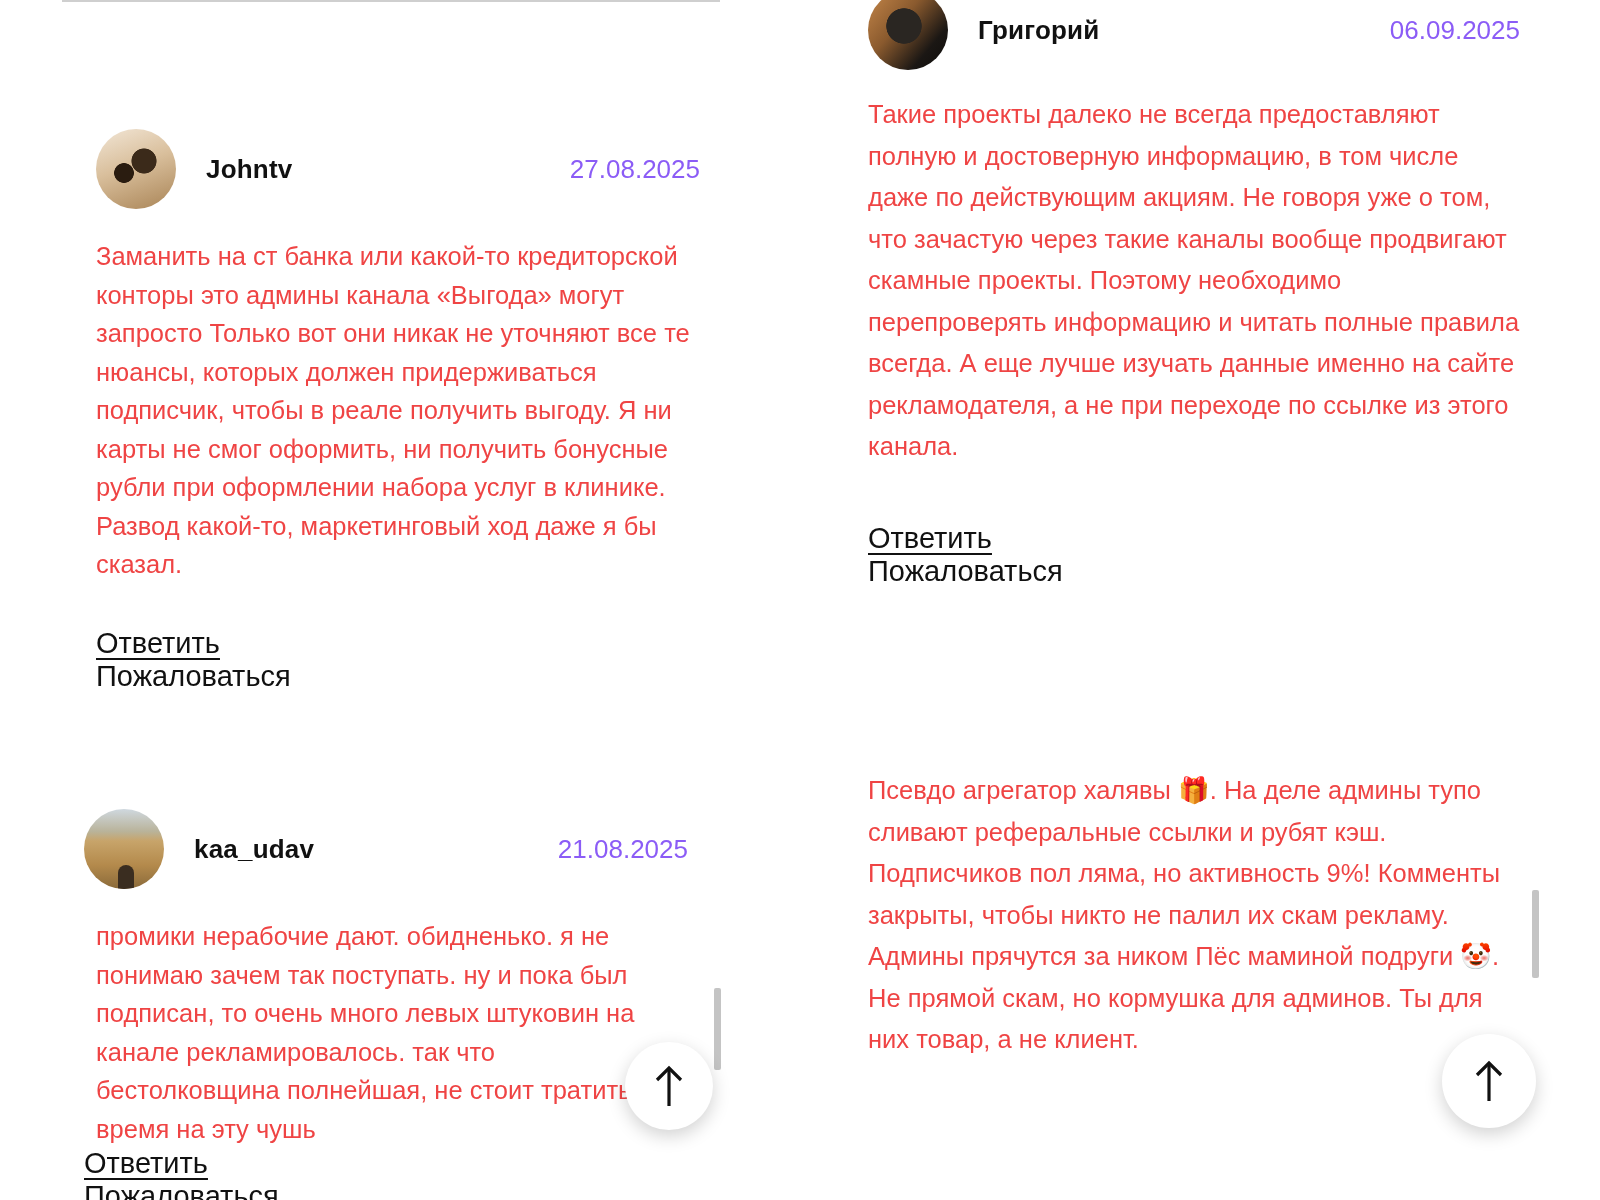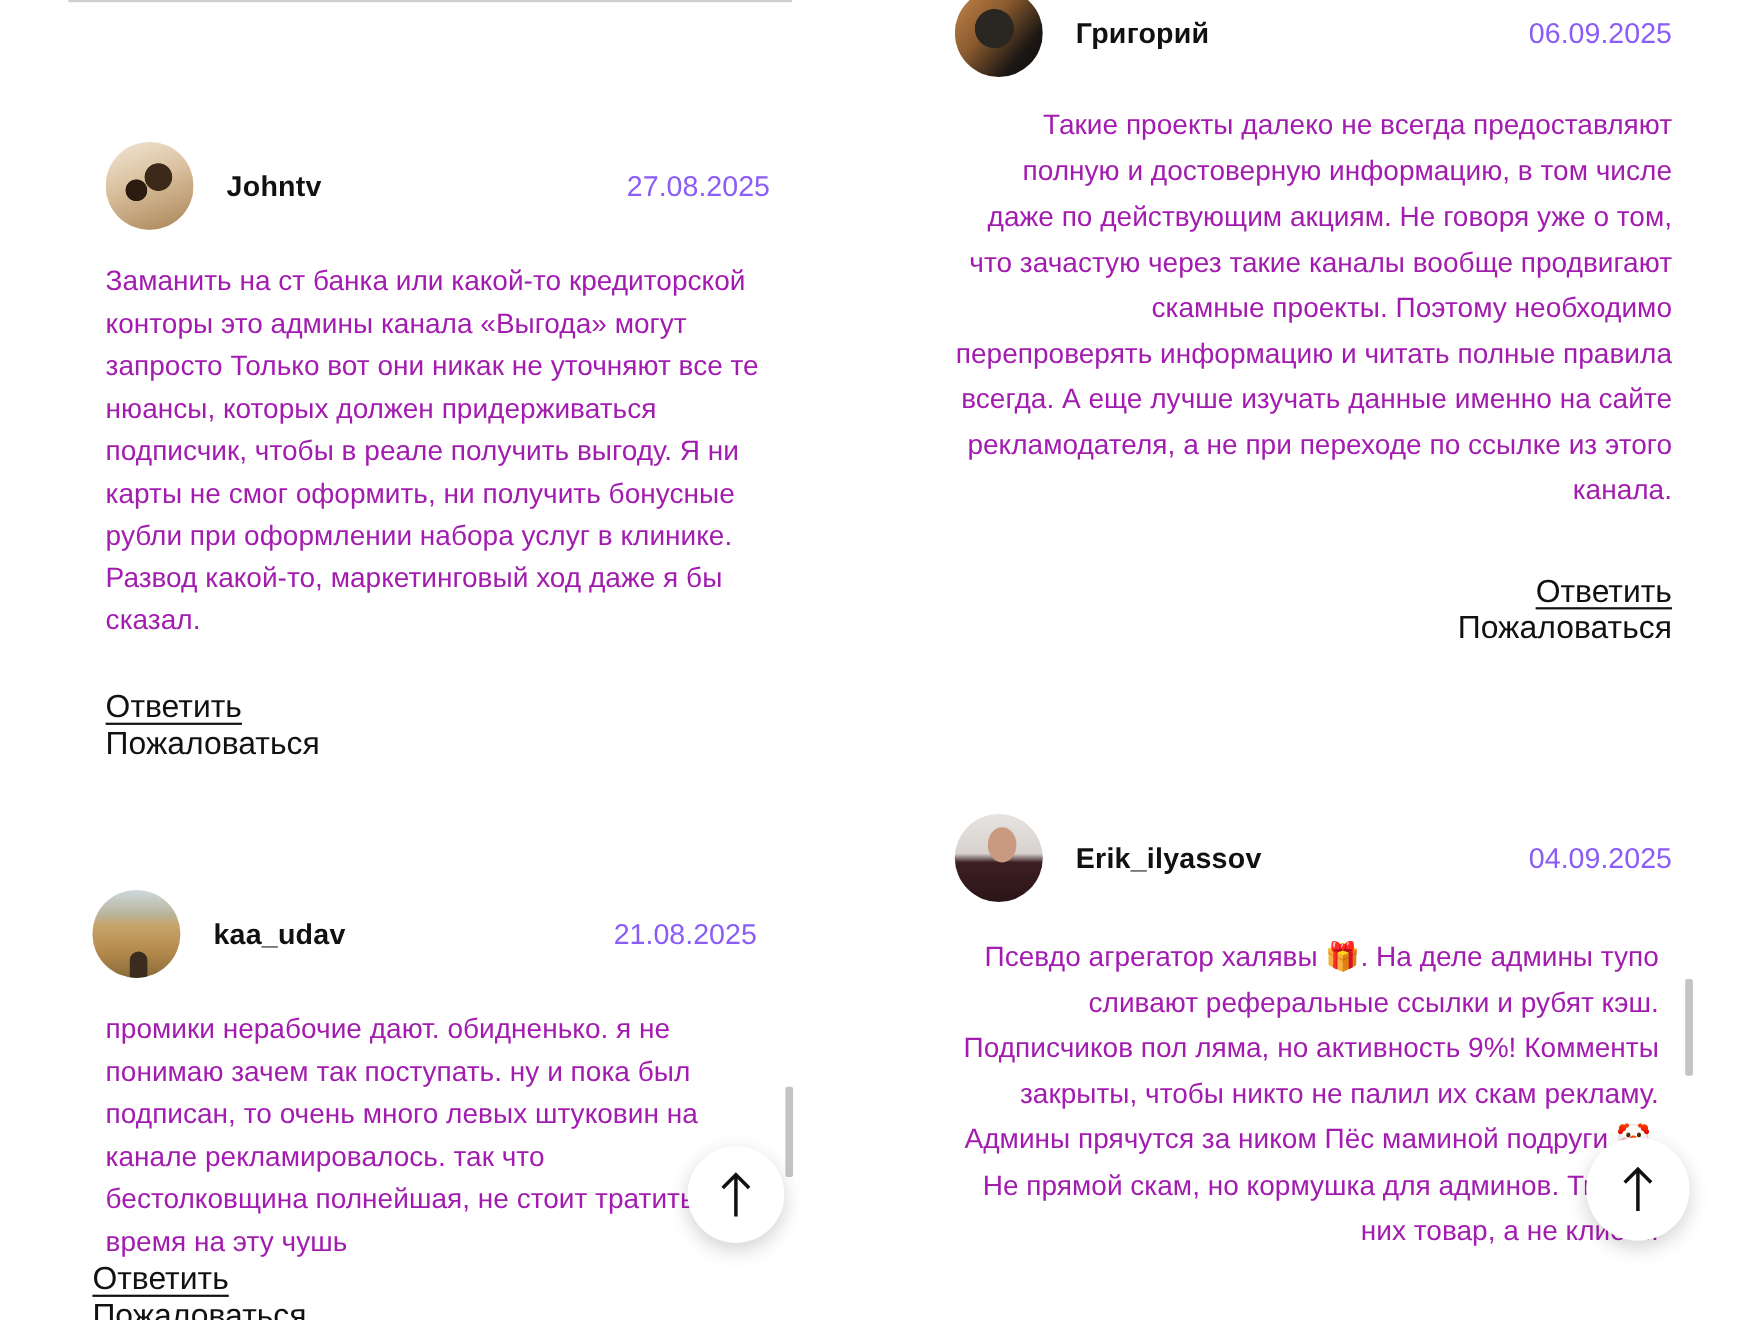--- a/index.html
+++ b/index.html
@@ -1,38 +1,38 @@
 <!DOCTYPE html>
 <html><head>
   <meta charset="utf-8">
   <style>
     * { box-sizing: border-box; margin: 0; padding: 0; }
     html, body { width: 1600px; height: 1200px; overflow: hidden; background: #ffffff; }
     body { font-family: "Liberation Sans", "DejaVu Sans", sans-serif; color: #1a1a1a; position: relative; }
 
     .panel { position: absolute; top: 0; height: 1200px; overflow: hidden; }
     .panel-left { left: 62px; width: 682px; }
-    .panel-right { left: 830px; width: 740px; text-align: right; }
+    .panel-right { left: 830px; width: 740px; }
 
     .top-divider { position: absolute; left: 0; top: 0; width: 658px; height: 2px; background: #cfcfcf; }
 
     .comment { position: absolute; }
     .comment-header { position: relative; height: 80px; display: flex; align-items: center; }
     .avatar { width: 80px; height: 80px; border-radius: 50%; flex: 0 0 80px; overflow: hidden; position: relative; }
     .avatar-johntv { background: radial-gradient(circle at 60% 40%, #3b2a1a 0 18%, transparent 19%), radial-gradient(circle at 35% 55%, #2a1c10 0 14%, transparent 15%), linear-gradient(160deg, #f2e6d6 0%, #d9bf9c 45%, #a98456 100%); }
     .avatar-kaa { background: linear-gradient(180deg, #cfd8df 0%, #b9b39a 28%, #c7a46a 40%, #b48a4c 70%, #8a6a3a 100%); }
     .avatar-kaa::after { content: ""; position: absolute; left: 34px; bottom: 0; width: 16px; height: 24px; background: #3a2d20; border-radius: 8px 8px 0 0; }
     .avatar-grig { background: radial-gradient(circle at 45% 45%, #2a2622 0 28%, transparent 29%), linear-gradient(130deg, #c7884a 0%, #8a5a2e 40%, #1b1714 75%, #0e0c0a 100%); }
     .avatar-erik { background: linear-gradient(180deg, #e6e3e0 0%, #d7d2ce 45%, #3d1f22 55%, #2b1517 100%); }
     .avatar-erik::after { content: ""; position: absolute; left: 30px; top: 12px; width: 26px; height: 32px; background: #c99a80; border-radius: 50%; }
 
     .username { font-weight: bold; font-size: 26px; margin-left: 30px; color: #111; letter-spacing: 0.2px; }
     .date { position: absolute; right: 0; font-size: 26px; color: #8b5cf6; }
 
-    .comment-body { font-size: 25.5px; line-height: 38.5px; color: #a21caf; margin-top: 32px; }
+    .comment-body { font-size: 25.5px; line-height: 38.5px; color: #ef4444; margin-top: 32px; }
     .comment-body-right { line-height: 41.5px; }
 
     .actions { position: absolute; left: 0; right: 0; display: flex; justify-content: space-between; font-size: 29px; color: #111; flex-direction: column; }
     .reply-link { text-decoration: underline; text-underline-offset: 5px; text-decoration-thickness: 2px; cursor: pointer; }
     .report-link { cursor: pointer; }
 
     .emoji { font-family: "DejaVu Sans", sans-serif; }
 
     .scroll-top-btn { position: absolute; width: 88px; height: 88px; border-radius: 50%; background: #ffffff; box-shadow: 0 6px 18px rgba(0,0,0,0.18); display: flex; align-items: center; justify-content: center; cursor: pointer; }
     .scroll-top-btn svg { width: 30px; height: 44px; }
@@ -90,25 +90,20 @@
       <span class="date">06.09.2025</span>
     </div>
     <p class="comment-body comment-body-right" style="margin-top:24px;">Такие проекты далеко не всегда предоставляют полную и достоверную информацию, в том числе даже по действующим акциям. Не говоря уже о том, что зачастую через такие каналы вообще продвигают скамные проекты. Поэтому необходимо перепроверять информацию и читать полные правила всегда. А еще лучше изучать данные именно на сайте рекламодателя, а не при переходе по ссылке из этого канала.</p>
     <div class="actions" style="top:532px;">
       <span class="reply-link">Ответить</span>
       <span class="report-link">Пожаловаться</span>
     </div>
   </div>
 
   <div class="comment" style="left:38px; top:740px; width:652px;">
-    <div class="comment-header">
-      <div class="avatar avatar-erik"></div>
-      <span class="username">Erik_ilyassov</span>
-      <span class="date">04.09.2025</span>
-    </div>
     <p class="comment-body comment-body-right" style="margin-top:30px; width:640px;"><span>Псевдо агрегатор халявы </span><span class="emoji">🎁</span><span>. На деле админы тупо сливают реферальные ссылки и рубят кэш. Подписчиков пол ляма, но активность 9%! Комменты закрыты, чтобы никто не палил их скам рекламу. Админы прячутся за ником Пёс маминой подруги </span><span class="emoji">🤡</span><span>. Не прямой скам, но кормушка для админов. Ты для них товар, а не клиент.</span></p>
   </div>
 
   <div class="scrollbar-thumb" style="left:702px; top:890px; height:88px;"></div>
 
   <div class="scroll-top-btn" style="left:612px; top:1034px; width:94px; height:94px;">
     <svg viewBox="0 0 30 44">
       <line x1="15" y1="42" x2="15" y2="4" stroke="#111" stroke-width="3.2"></line>
       <polyline points="3,16 15,4 27,16" fill="none" stroke="#111" stroke-width="3.2"></polyline>
     </svg>

